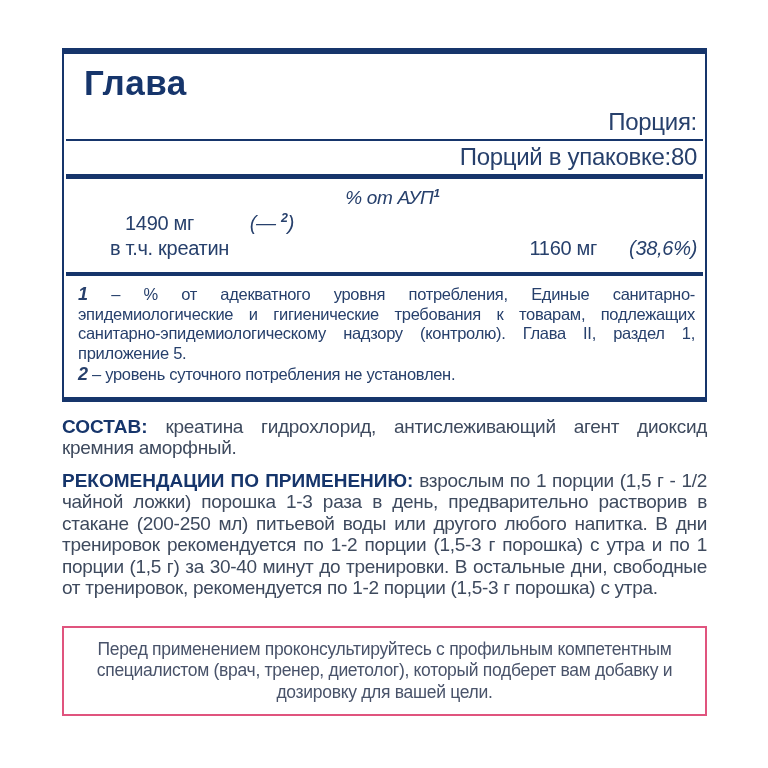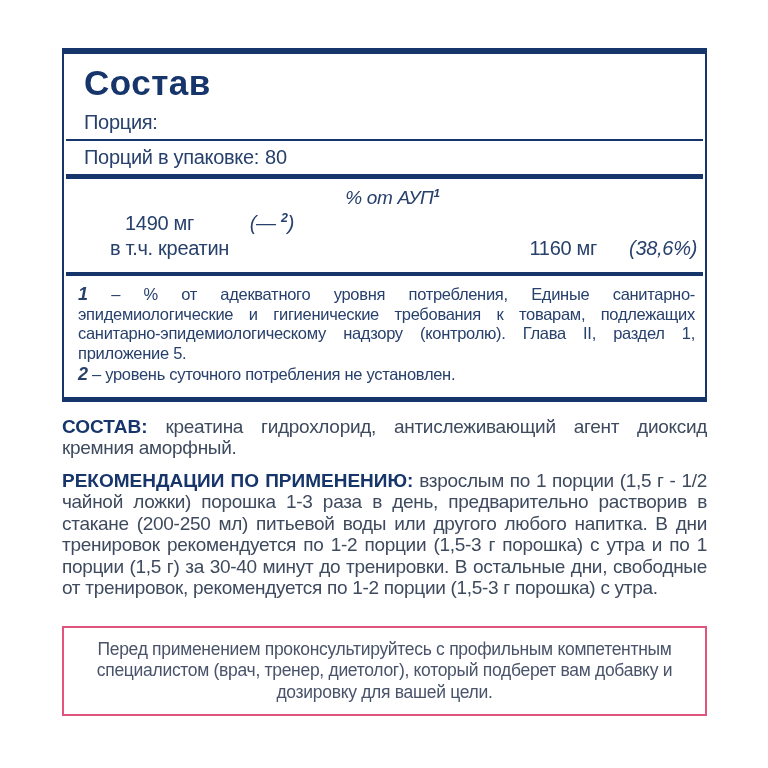--- a/index.html
+++ b/index.html
@@ -23,25 +23,24 @@
   }
   .facts-title{
     margin:0;
     padding:8px 20px 2px 20px;
     font-size:35px;line-height:42px;
     font-weight:bold;
     color:#16356b;
     letter-spacing:0.5px;
   }
   .srow{
-    display:flex;justify-content:flex-start;align-items:baseline;
-    font-size:20px;line-height:24px;
+    display:flex;justify-content:flex-end;align-items:baseline;
+    font-size:24px;line-height:24px;
     padding:4px 8px 5px 20px;
     letter-spacing:-0.3px;
-    gap:6px;
   }
   .rule-thin{height:2px;background:#16356b;margin:0 2px;}
   .rule-thick{height:5px;background:#16356b;margin:0 2px;}
   .rule-mid{height:4px;background:#16356b;margin:12px 2px 0 2px;}
   .pct-header{
     text-align:center;
     font-style:italic;
     font-size:19px;line-height:24px;
     padding:7px 4px 0 20px;
     letter-spacing:-0.3px;
@@ -95,21 +94,21 @@
     letter-spacing:-0.3px;
   }
 </style>
 </head>
 <body>
 
 <div class="page">
   <div class="content">
 
     <div class="facts-box">
-      <h1 class="facts-title">Состав</h1>
+      <h1 class="facts-title">Глава</h1>
 
       <div class="srow">
         <span>Порция:</span>
       </div>
       <div class="rule-thin"></div>
 
       <div class="srow">
         <span>Порций в упаковке:</span>
         <span>80</span>
       </div>

